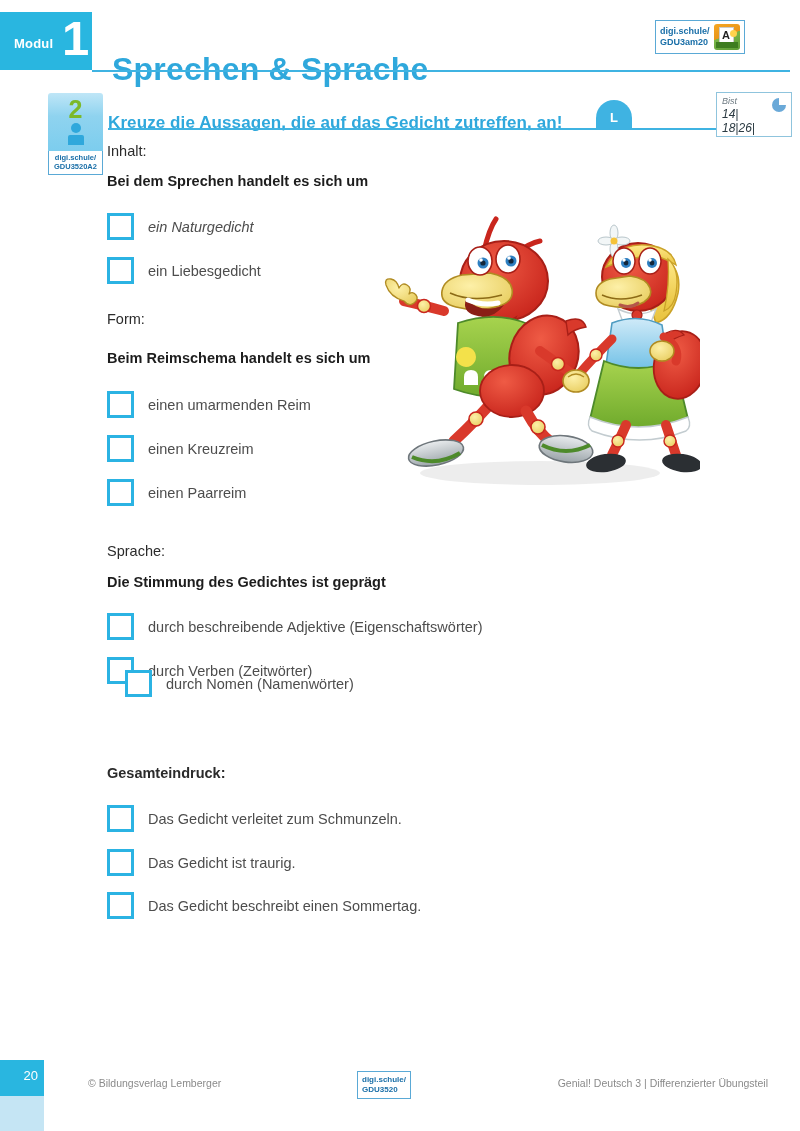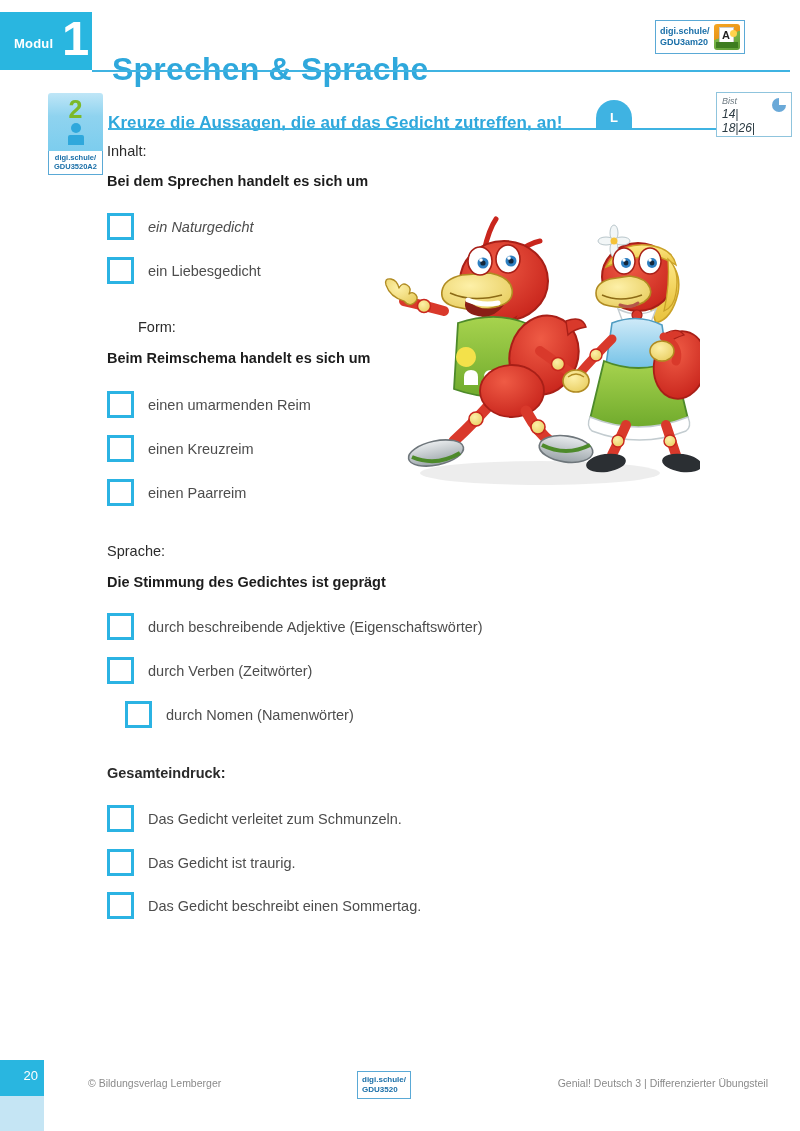--- a/index.html
+++ b/index.html
@@ -547,21 +547,21 @@
 
     <div class="option" style="top:213px;font-style:italic;">
       <div class="checkbox"></div>
       <div class="option-label">ein Naturgedicht</div>
     </div>
     <div class="option" style="top:257px;">
       <div class="checkbox"></div>
       <div class="option-label">ein Liebesgedicht</div>
     </div>
 
-    <div class="sec-label" style="left:107px; top:319px;margin-left:31px;">Form:</div>
+    <div class="sec-label" style="left:107px; top:311px;">Form:</div>
     <div class="sec-question" style="left:107px; top:350px;">Beim Reimschema handelt es sich um</div>
 
     <div class="option" style="top:391px;">
       <div class="checkbox"></div>
       <div class="option-label">einen umarmenden Reim</div>
     </div>
     <div class="option" style="top:435px;">
       <div class="checkbox"></div>
       <div class="option-label">einen Kreuzreim</div>
     </div>
@@ -574,21 +574,21 @@
     <div class="sec-question" style="left:107px; top:574px;">Die Stimmung des Gedichtes ist geprägt</div>
 
     <div class="option" style="top:613px;">
       <div class="checkbox"></div>
       <div class="option-label">durch beschreibende Adjektive (Eigenschaftswörter)</div>
     </div>
     <div class="option" style="top:657px;">
       <div class="checkbox"></div>
       <div class="option-label">durch Verben (Zeitwörter)</div>
     </div>
-    <div class="option" style="top:701px;padding-left:18px;">
+    <div class="option" style="top:670px;padding-left:18px;">
       <div class="checkbox"></div>
       <div class="option-label">durch Nomen (Namenwörter)</div>
     </div>
 
     <div class="sec-label" style="left:107px; top:765px;font-weight:bold;">Gesamteindruck:</div>
 
     <div class="option" style="top:805px;">
       <div class="checkbox"></div>
       <div class="option-label">Das Gedicht verleitet zum Schmunzeln.</div>
     </div>

